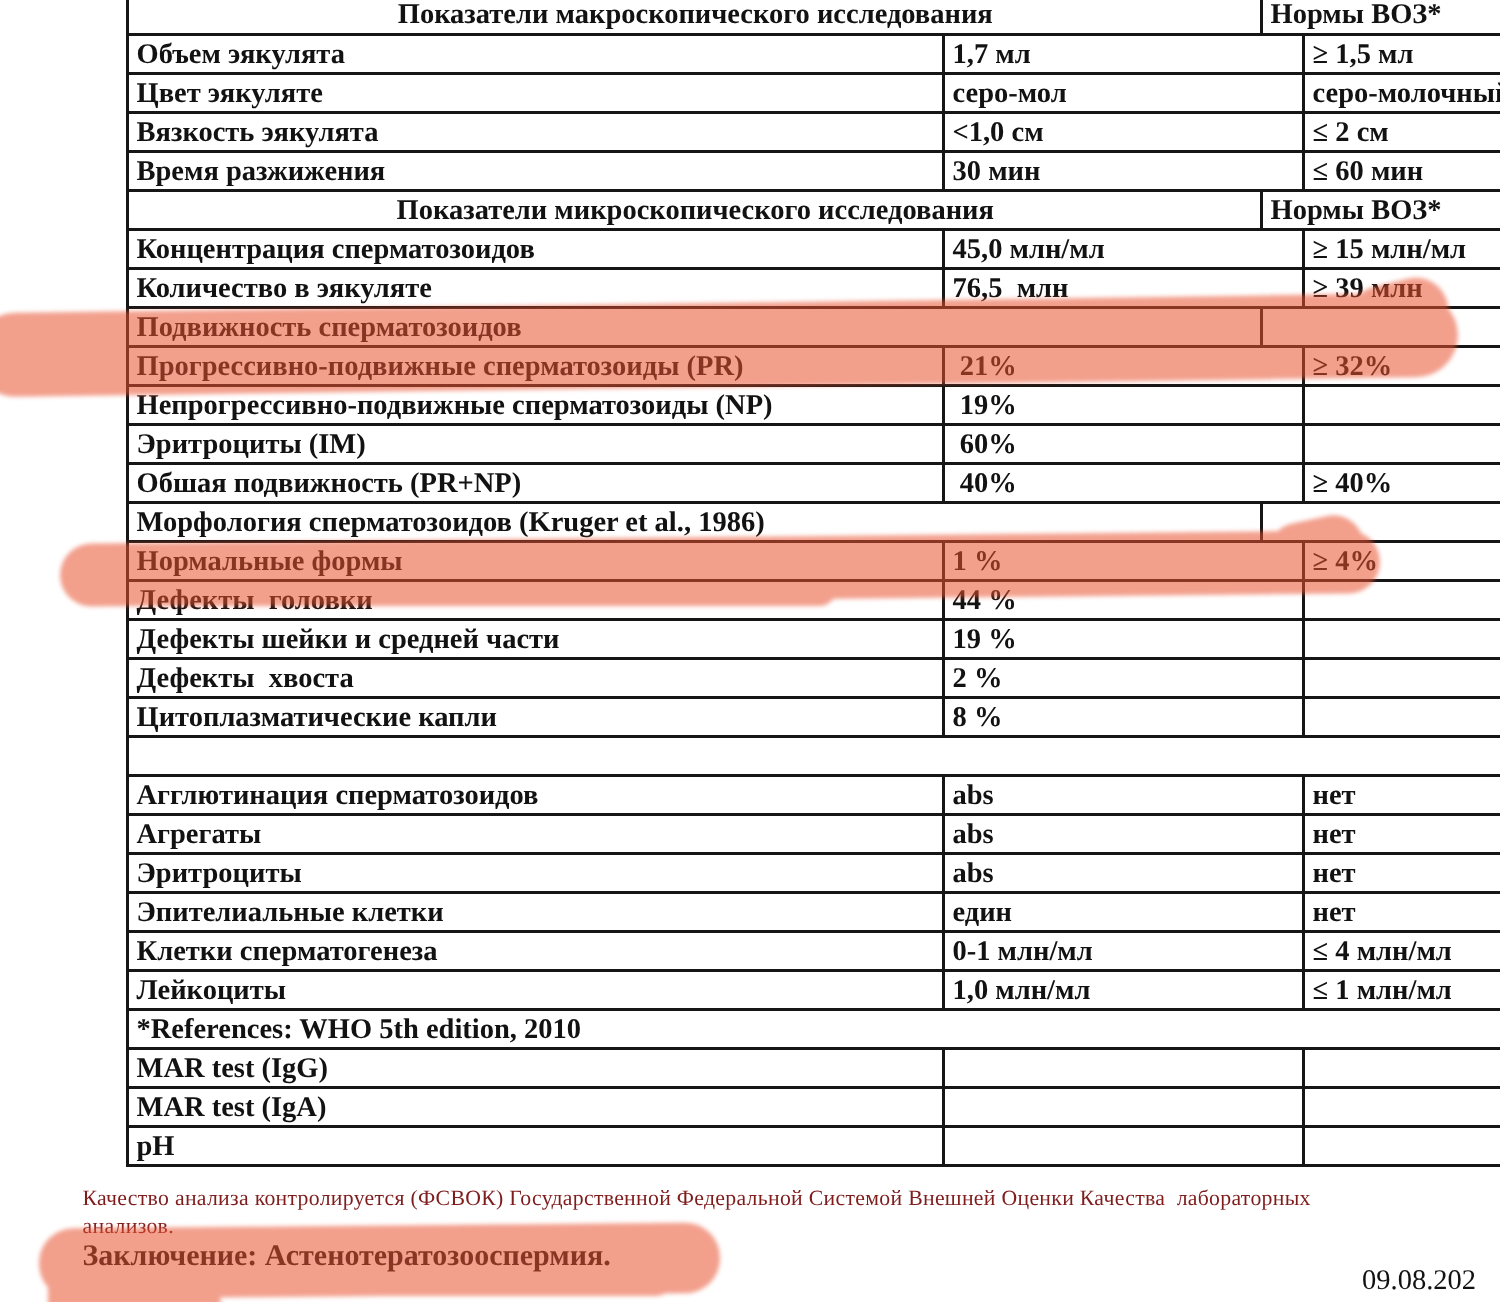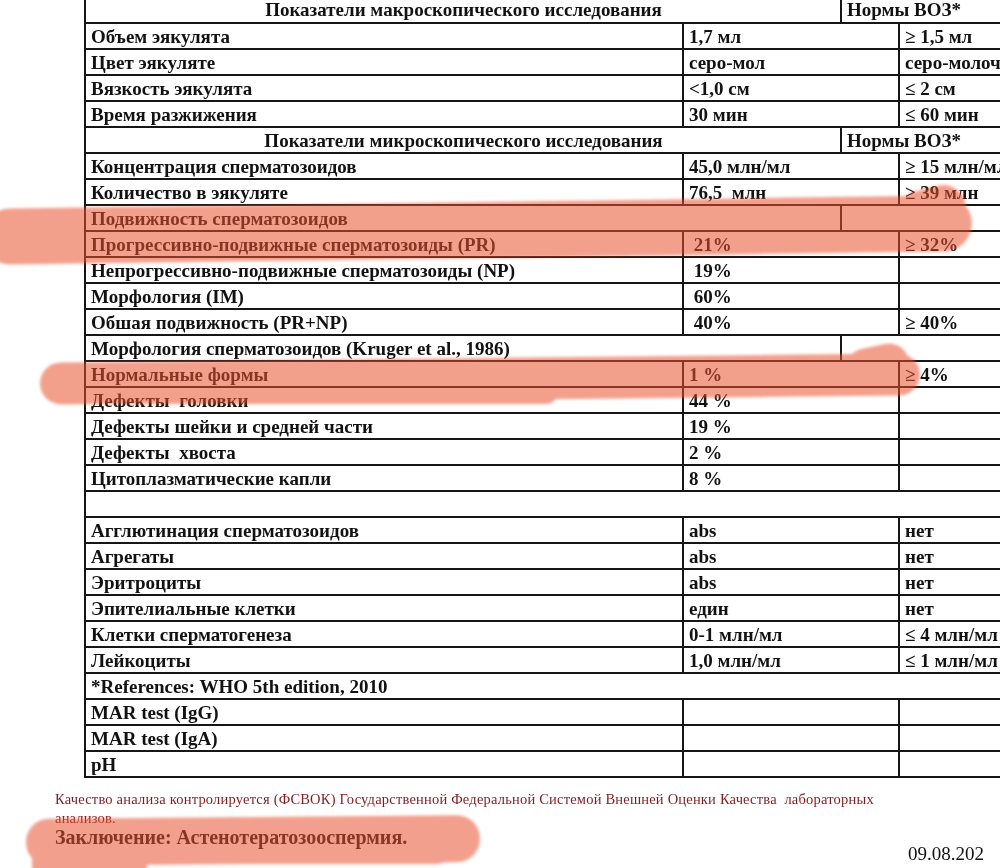--- a/index.html
+++ b/index.html
@@ -15,22 +15,22 @@
     border-left:2.5px solid #161616;border-top:2.5px solid #161616;
     box-sizing:border-box;
   }
   .r{display:flex;border-bottom:2.5px solid #161616;height:26px;box-sizing:border-box;}
   .r.row-0{height:30px;}
   .c{
     box-sizing:border-box;font-weight:bold;font-size:19px;line-height:23px;
     padding:1px 4px 0 5px;white-space:pre;overflow:hidden;color:#121212;
   }
   .row-0 .c{line-height:29px;}
-  .c1{width:596px;border-radius:12px;}
-  .c2{width:216px;border-left:2.5px solid #161616;}
+  .c1{width:542px;border-radius:12px;}
+  .c2{width:240px;border-left:2.5px solid #161616;}
   .c3{flex:1;border-left:2.5px solid #161616;}
   .c12{width:754px;}
   .header .c12{text-align:center;}
   .cfull{flex:1;}
   
   .note-line{
     position:absolute;left:55px;font-size:14.5px;font-weight:normal;color:#7f1d1d;
     white-space:pre;letter-spacing:0.2px;
   }
   #note-line1{top:791px;}
@@ -98,21 +98,21 @@
       <div class="c c1">Прогрессивно-подвижные сперматозоиды (PR)</div>
       <div class="c c2"> 21%</div>
       <div class="c c3">≥ 32%</div>
     </div>
     <div class="r row row-10">
       <div class="c c1">Непрогрессивно-подвижные сперматозоиды (NP)</div>
       <div class="c c2"> 19%</div>
       <div class="c c3"></div>
     </div>
     <div class="r row row-11">
-      <div class="c c1">Морфология (IM)</div>
+      <div class="c c1">Эритроциты (IM)</div>
       <div class="c c2"> 60%</div>
       <div class="c c3"></div>
     </div>
     <div class="r row row-12">
       <div class="c c1">Обшая подвижность (PR+NP)</div>
       <div class="c c2"> 40%</div>
       <div class="c c3">≥ 40%</div>
     </div>
     <div class="r span2 row-13">
       <div class="c c12">Морфология сперматозоидов (Kruger et al., 1986)</div>

